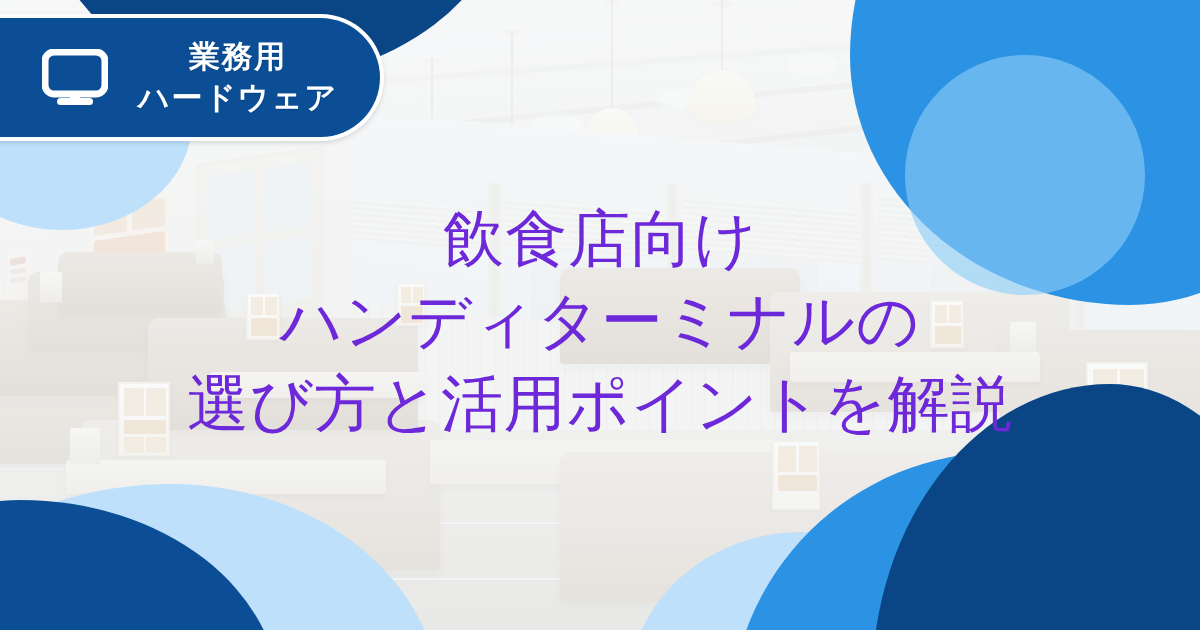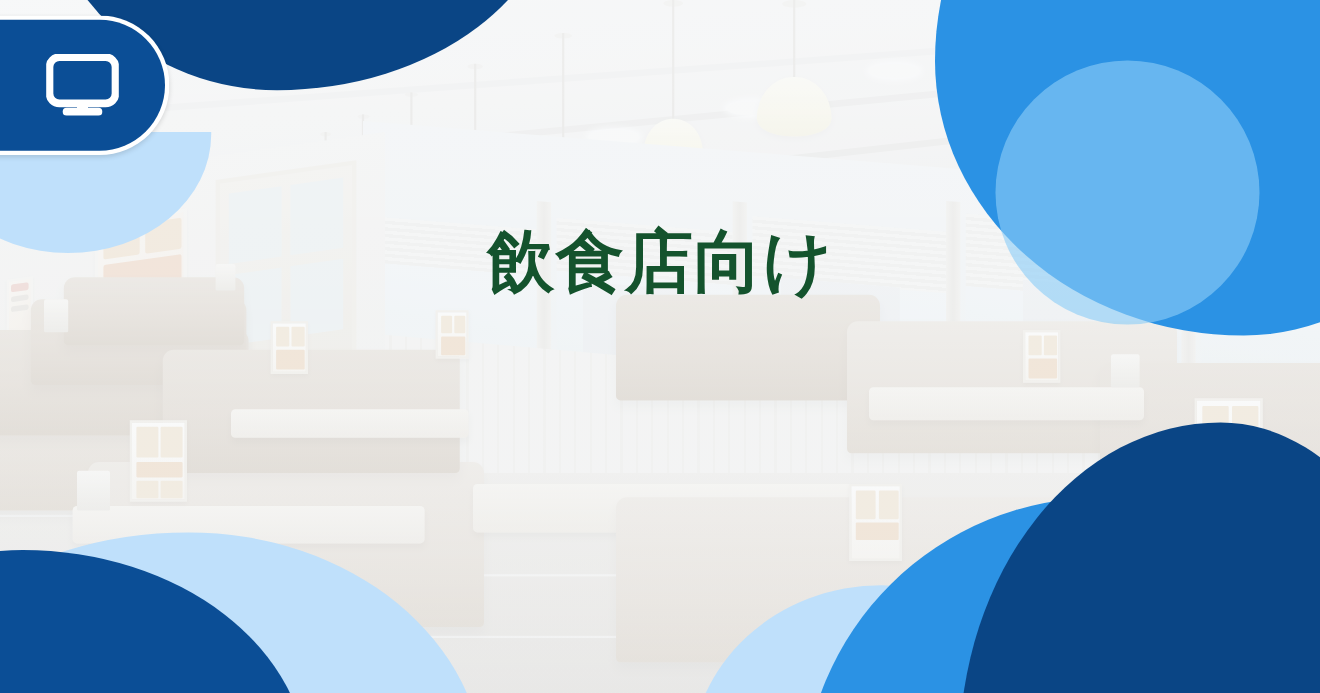--- a/index.html
+++ b/index.html
@@ -284,22 +284,22 @@
     white-space: nowrap;
     text-shadow: 0 1px 2px rgba(0,0,0,.14);
   }
 
   
   .headline {
     position: absolute;
     left: 0; right: 0;
     top: 198px;
     text-align: center;
-    color: #14532d;
-    font-weight: 700;
+    color: #6d28d9;
+    font-weight: 400;
     font-size: 62px;
     line-height: 1.33;
     letter-spacing: .012em;
     white-space: nowrap;
   }
   .headline span { display: block; }
 
   
   .brand-logo {
     position: absolute;
@@ -500,20 +500,26 @@
   <div class="blob blob-left-half" style="background:#bfe0fb;"></div>
 
   <div class="badge" style="background:#0b4e96;">
     <span class="badge-icon">
       <svg width="66" height="58" viewBox="0 0 66 58" aria-hidden="true">
         <rect x="3" y="3" width="60" height="42" rx="9" ry="9" fill="none" stroke="#ffffff" stroke-width="7"></rect>
         <rect x="28" y="42" width="10" height="10" fill="#ffffff"></rect>
         <rect x="15" y="49" width="36" height="7" rx="3.5" fill="#ffffff"></rect>
       </svg>
     </span>
+    <span class="badge-text">
+      <span>業務用</span>
+      <span>ハードウェア</span>
+    </span>
   </div>
 
   <h1 class="headline">
     <span>飲食店向け</span>
+    <span>ハンディターミナルの</span>
+    <span>選び方と活用ポイントを解説</span>
   </h1>
 
 
 </div>
 
 </body></html>

